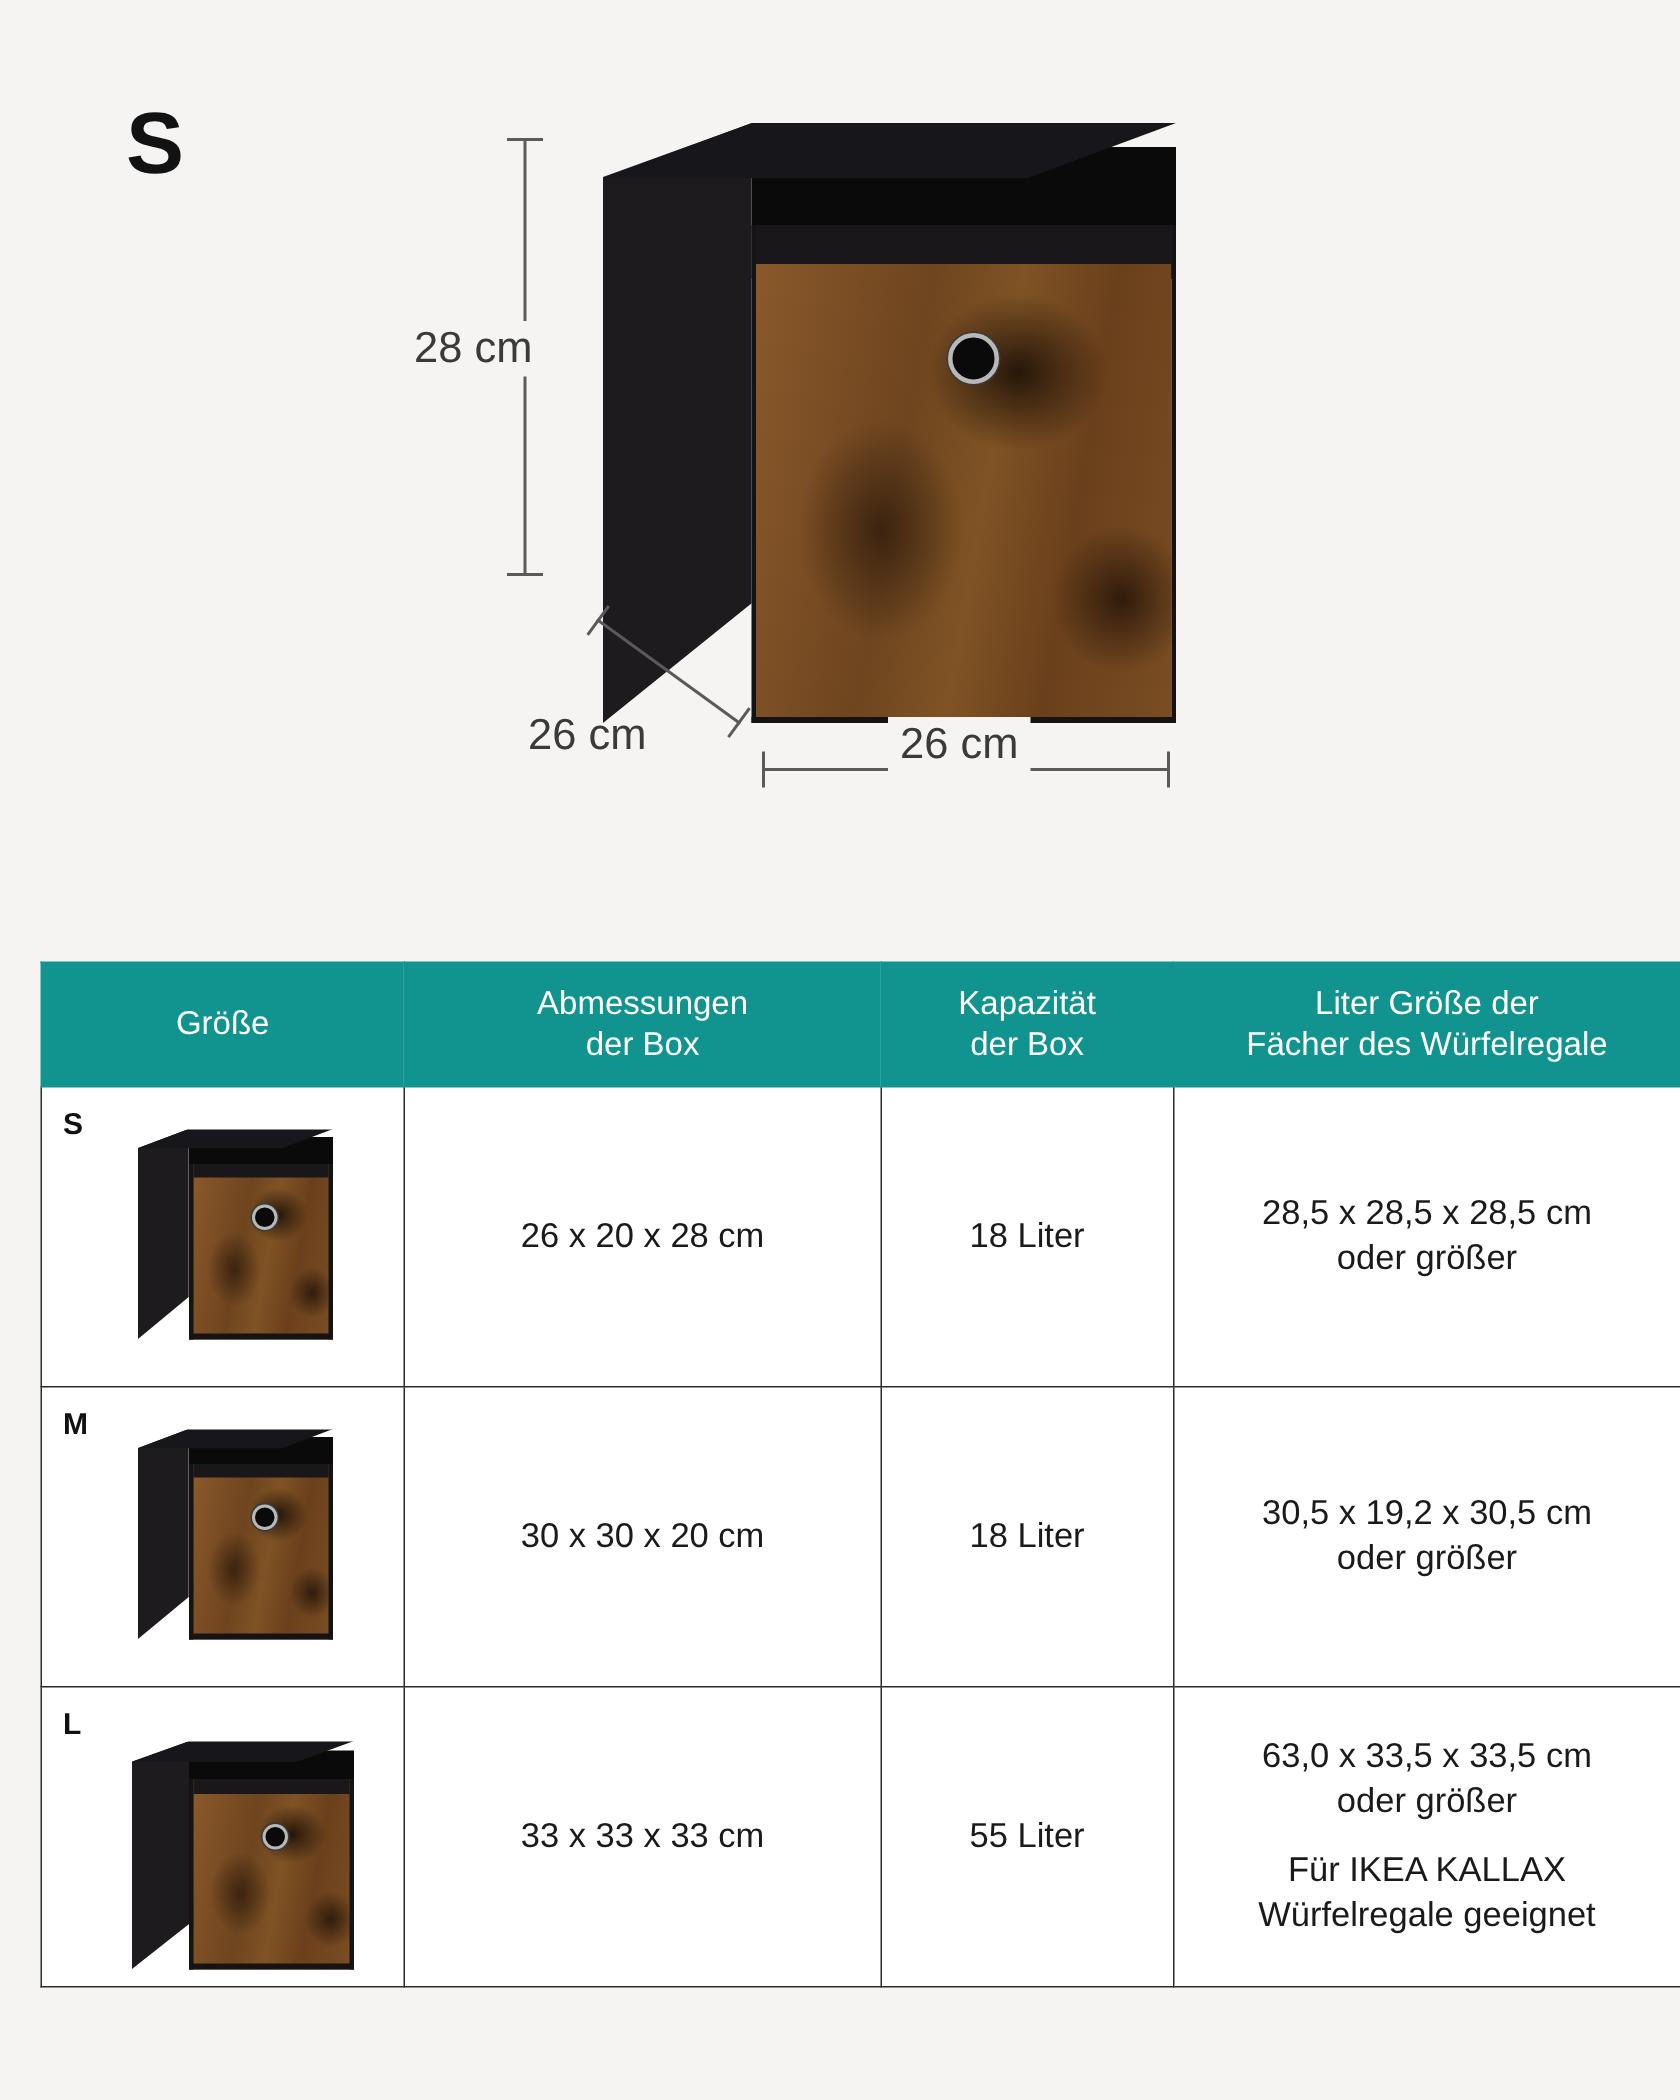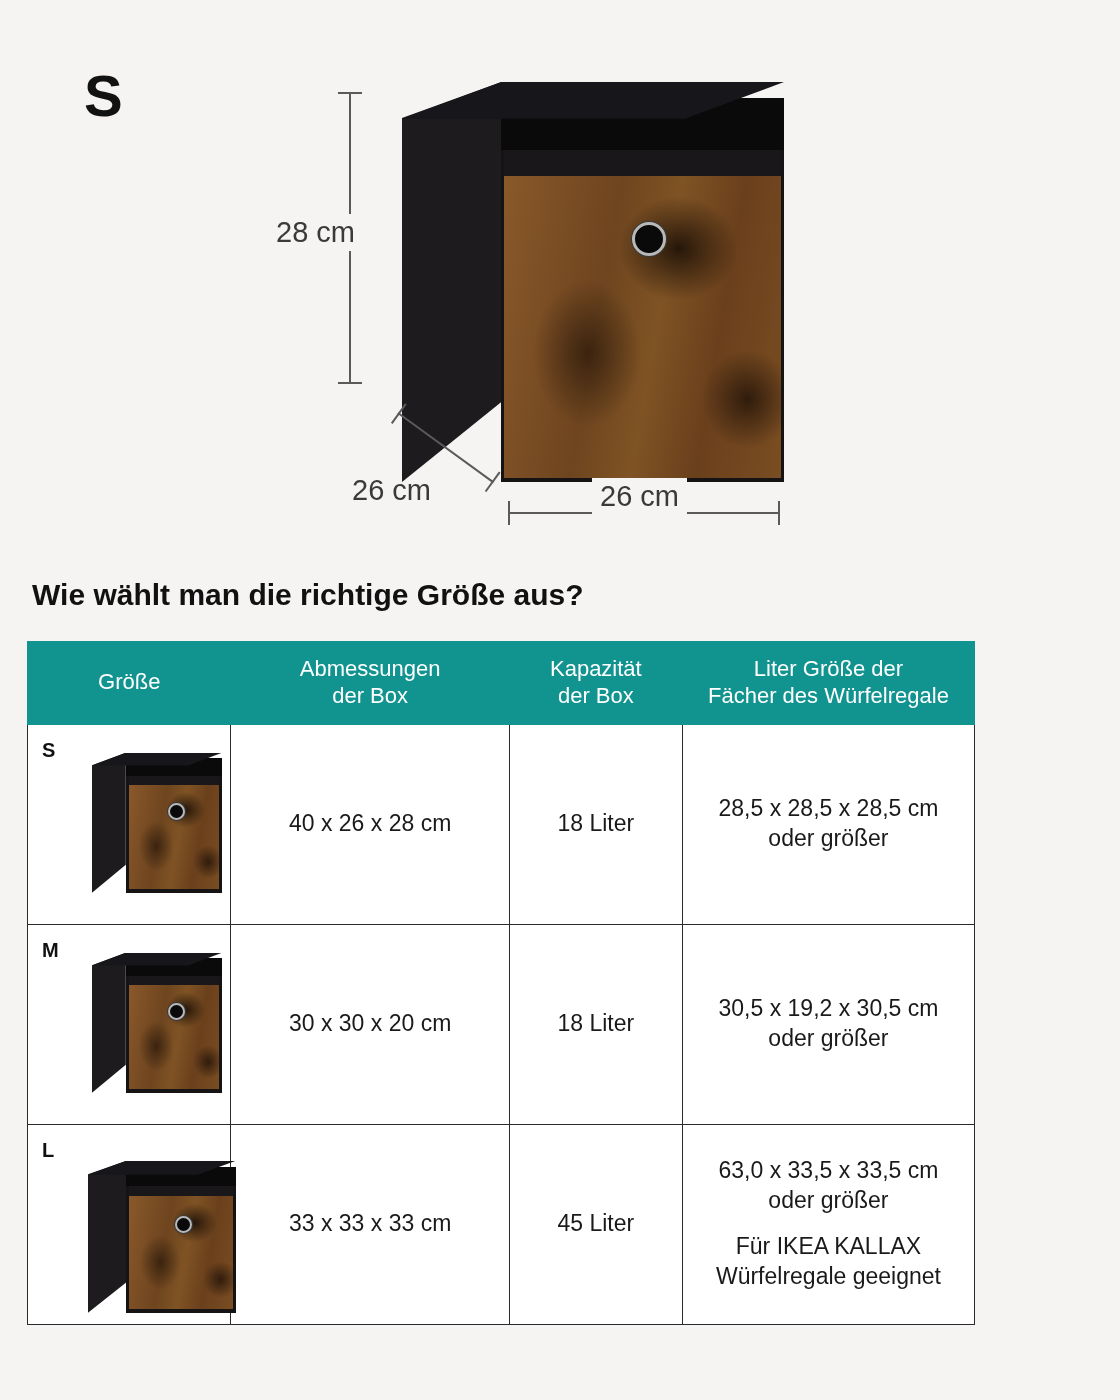--- a/index.html
+++ b/index.html
@@ -160,21 +160,21 @@
     left: 32px; top: 578px;
     font-size: 30px;
     font-weight: bold;
     color: #111;
   }
 
   
   table.size-table {
     position: absolute;
     left: 27px; top: 641px;
-    width: 948px;
+    width: 1094px;
     border-collapse: collapse;
     background: #fff;
   }
   table.size-table th {
     background: #119490;
     color: #ffffff;
     font-size: 22px;
     font-weight: normal;
     padding: 14px 8px;
     line-height: 1.22;
@@ -241,21 +241,20 @@
     <div class="dim-v"></div>
     <div class="dim-v-label">28 cm</div>
 
     <div class="dim-d"></div>
     <div class="dim-d-label">26 cm</div>
 
     <div class="dim-h"></div>
     <div class="dim-h-label">26 cm</div>
   </div>
 
-  <div class="section-title">Wie wählt man die richtige Größe aus?</div>
 
   <table class="size-table">
     <thead>
       <tr>
         <th>
           <span>Größe</span>
         </th>
         <th>
           <span>Abmessungen</span><br>
           <span>der Box</span>
@@ -277,21 +276,21 @@
           <span class="label">S</span>
           <div class="box mini-box">
             <div class="inner"></div>
             <div class="side"></div>
             <div class="top"></div>
             <div class="front">
               <div class="grommet"></div>
             </div>
           </div>
         </td>
-        <td>40 x 26 x 28 cm</td>
+        <td>26 x 20 x 28 cm</td>
         <td><span>18 Liter</span></td>
         <td>
           <span>28,5 x 28,5 x 28,5 cm</span><br>
           <span>oder größer</span>
         </td>
       </tr>
 
       <tr>
         <td class="size-cell">
           <span class="label">M</span>
@@ -318,21 +317,21 @@
           <div class="box mini-box">
             <div class="inner"></div>
             <div class="side"></div>
             <div class="top"></div>
             <div class="front">
               <div class="grommet"></div>
             </div>
           </div>
         </td>
         <td>33 x 33 x 33 cm</td>
-        <td><span>45 Liter</span></td>
+        <td><span>55 Liter</span></td>
         <td>
           <span>63,0 x 33,5 x 33,5 cm</span><br>
           <span>oder größer</span>
           <span class="cell-sub">Für IKEA KALLAX</span>
           <span>Würfelregale geeignet</span>
         </td>
       </tr>
 
     </tbody>
   </table>

